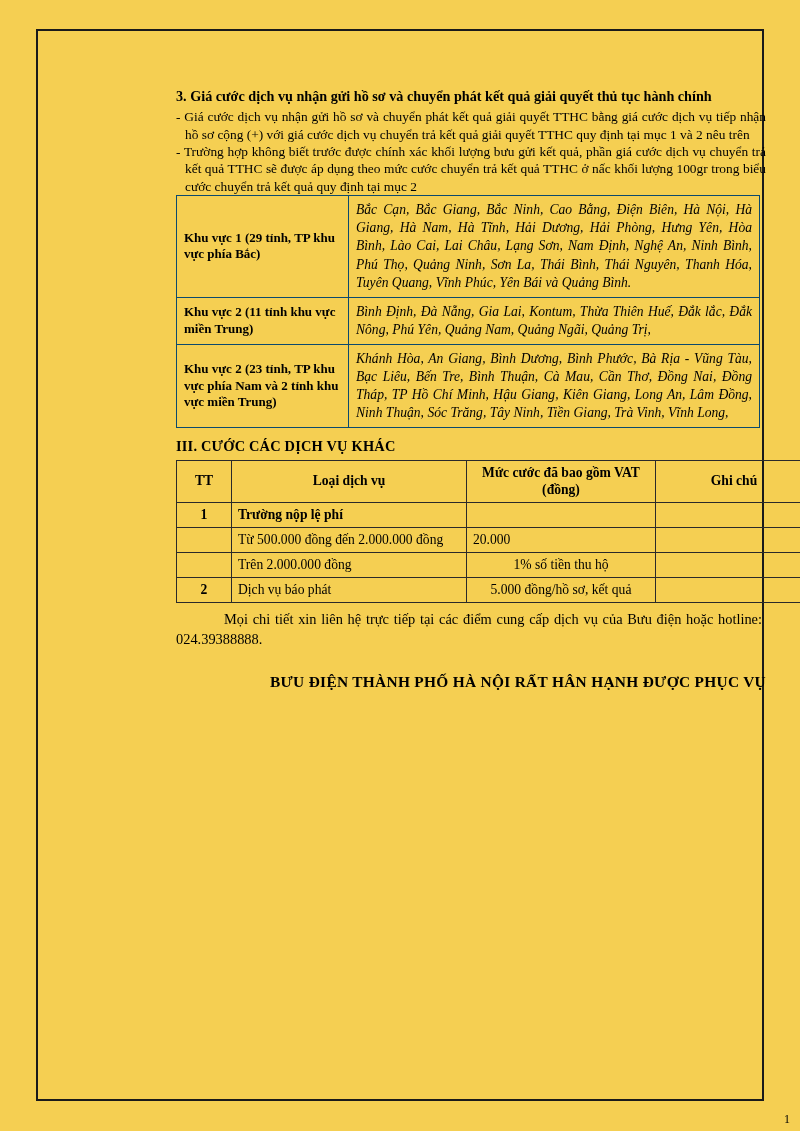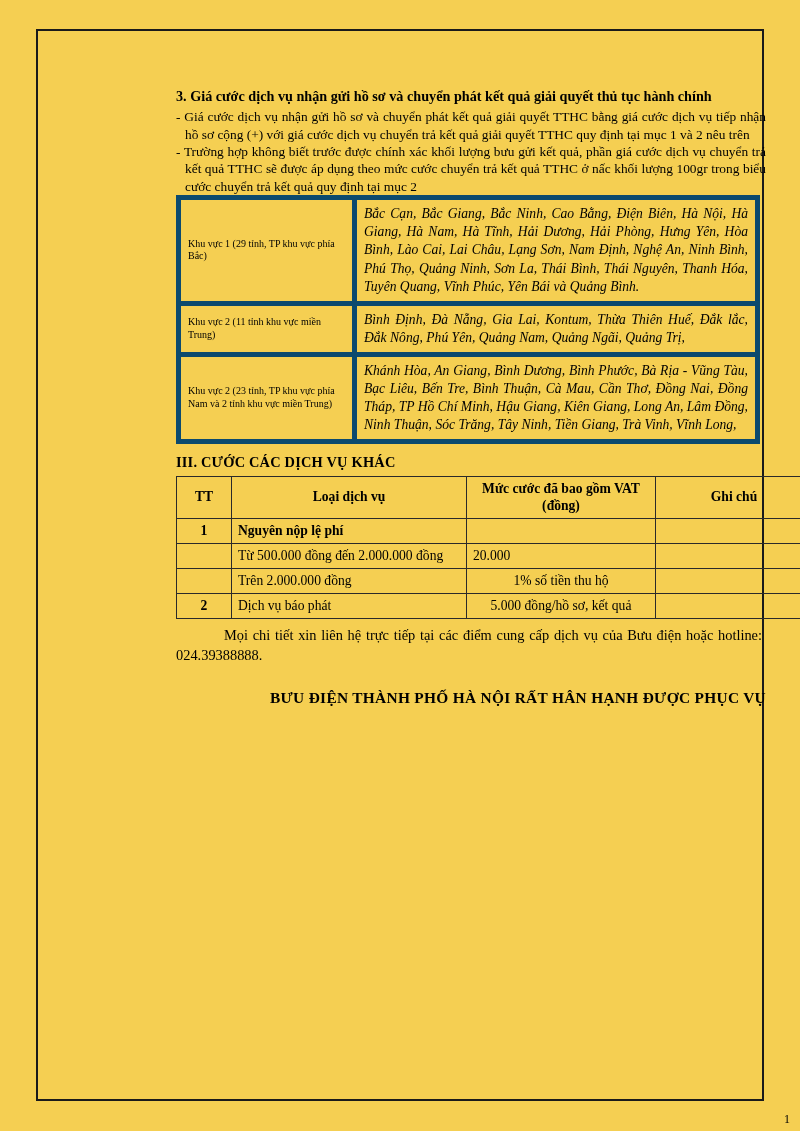--- a/index.html
+++ b/index.html
@@ -57,28 +57,28 @@
     margin: 7px 0 4px 0;
     letter-spacing: 0.2px;
   }
   table.zones {
     border-collapse: collapse;
     width: 584px;
     margin-left: 0;
     table-layout: fixed;
   }
   table.zones td {
-    border: 5px solid #0c4a6e;
+    border: 1px solid #0c4a6e;
     vertical-align: middle;
     padding: 5px 7px;
   }
   table.zones td.zone-name {
     width: 157px;
-    font-weight: normal;
-    font-size: 10px;
+    font-weight: bold;
+    font-size: 13px;
     line-height: 1.28;
   }
   table.zones td.zone-list {
     font-style: italic;
     font-size: 13.6px;
     line-height: 1.33;
     text-align: justify;
   }
   .heading3 {
     font-weight: bold;
@@ -181,21 +181,21 @@
         <tr>
           <th class="col-tt">TT</th>
           <th class="col-service">Loại dịch vụ</th>
           <th class="col-rate">Mức cước đã bao gồm VAT (đồng)</th>
           <th class="col-note">Ghi chú</th>
         </tr>
       </thead>
       <tbody>
         <tr>
           <td class="center bold">1</td>
-          <td class="bold">Nguyên nộp lệ phí</td>
+          <td class="bold">Trường nộp lệ phí</td>
           <td></td>
           <td></td>
         </tr>
         <tr>
           <td class="center"></td>
           <td class="sub">Từ 500.000 đồng đến 2.000.000 đồng</td>
           <td>20.000</td>
           <td></td>
         </tr>
         <tr>

